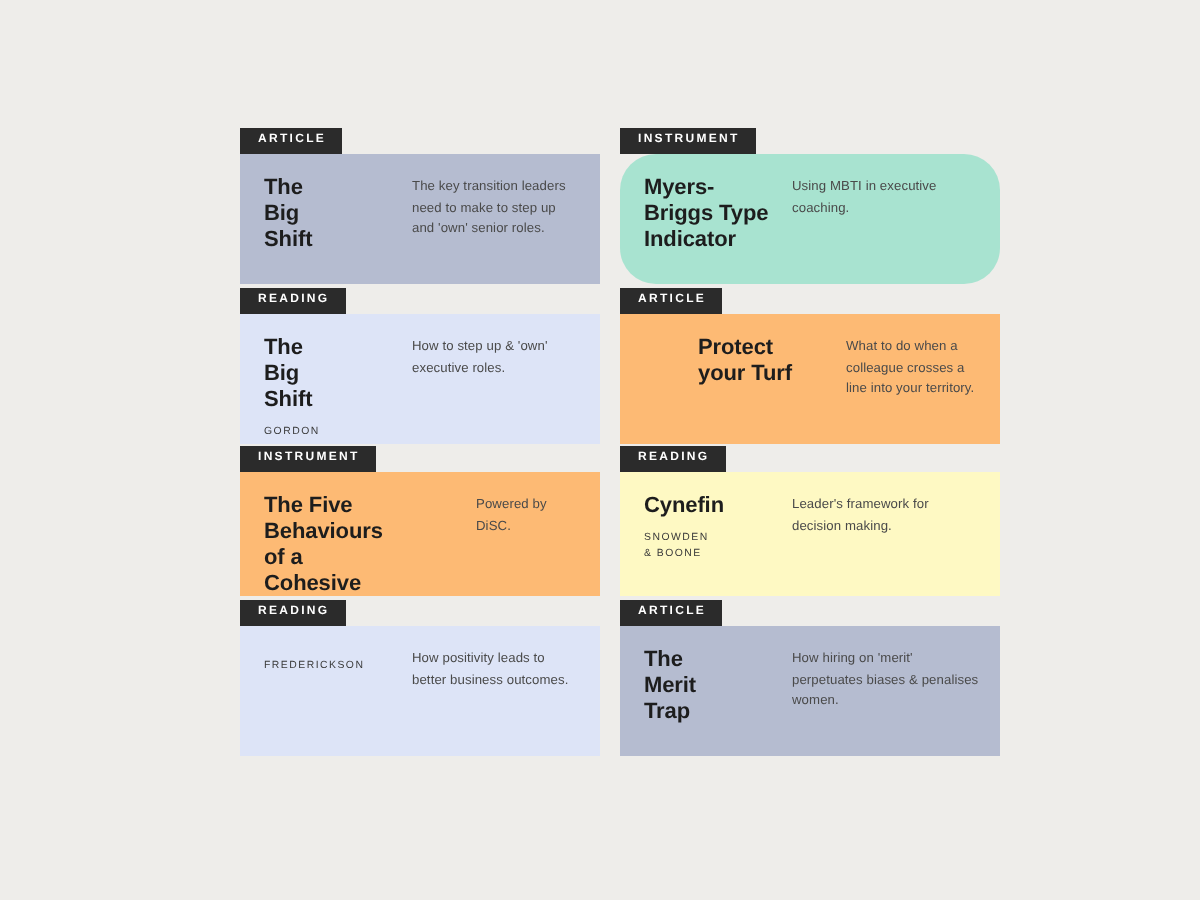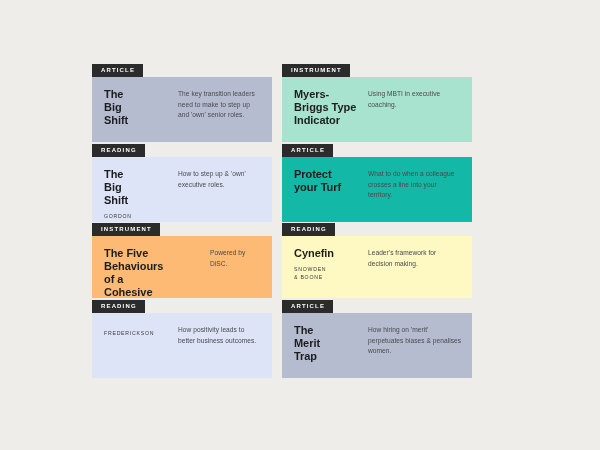--- a/index.html
+++ b/index.html
@@ -10,21 +10,21 @@
     width: 600px;
     height: 450px;
     background: #eeedea;
     font-family: "Liberation Sans", sans-serif;
     overflow: hidden;
     position: relative;
   }
 
   #board {
     position: absolute;
-    left: 92px;
+    left: 120px;
     top: 72px;
     width: 438px;
     height: 306px;
   }
 
   .card {
     position: absolute;
     box-sizing: border-box;
   }
 
@@ -120,21 +120,21 @@
 
       </div>
       <div class="right-pane">
         <div class="desc">The key transition leaders need to make to step up and 'own' senior roles.</div>
       </div>
     </div>
     <div class="tag">ARTICLE</div>
   </div>
 
   <div class="card col-right row-1">
-    <div class="card-body" style="background: rgb(168, 227, 208);">
+    <div class="card-body" style="background: rgb(168, 227, 208); border-radius: 18px;">
       <div class="left-pane">
         <div class="title" style="white-space: pre-line;">Myers-
 Briggs Type
 Indicator</div>
 
       </div>
       <div class="right-pane">
         <div class="desc">Using MBTI in executive coaching.</div>
       </div>
     </div>
@@ -150,21 +150,21 @@
         <div class="authors" style="white-space: pre-line;">GORDON</div>
       </div>
       <div class="right-pane">
         <div class="desc">How to step up &amp; 'own' executive roles.</div>
       </div>
     </div>
     <div class="tag">READING</div>
   </div>
 
   <div class="card col-right row-2">
-    <div class="card-body" style="background: #14b8a6;">
+    <div class="card-body" style="background: #fdba74; padding-left: 27px;">
       <div class="left-pane">
         <div class="title" style="white-space: pre-line;">Protect
 your Turf</div>
 
       </div>
       <div class="right-pane">
         <div class="desc">What to do when a colleague crosses a line into your territory.</div>
       </div>
     </div>
     <div class="tag">ARTICLE</div>

